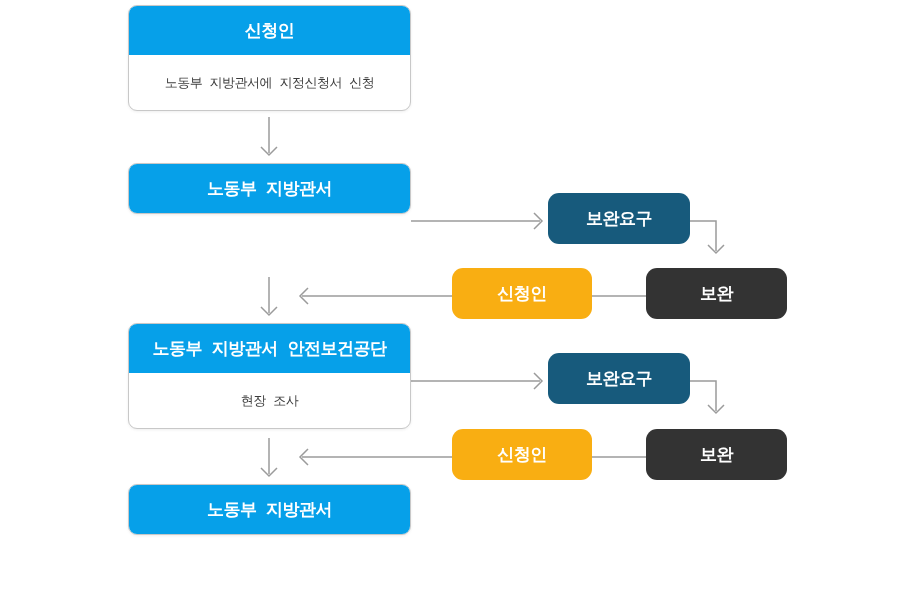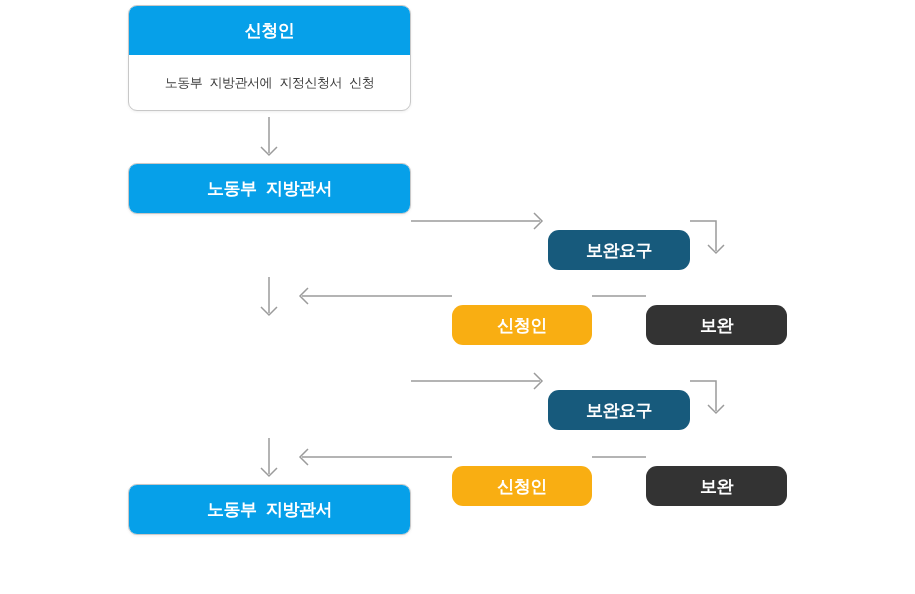--- a/index.html
+++ b/index.html
@@ -53,31 +53,30 @@
     height: 55px;
     display: flex;
     align-items: center;
     justify-content: center;
     font-size: 13px;
     color: var(--body-text, #3c3c3c);
     letter-spacing: -0.5px;
   }
   .side {
     position: absolute;
-    height: 40px;
+    height: 51px;
     border-radius: 11px;
     display: flex;
     align-items: center;
     justify-content: center;
     color: var(--label-text, #ffffff);
     font-size: 17px;
     font-weight: bold;
     letter-spacing: -0.5px;
     box-sizing: border-box;
-    margin-top: 37px;
   }
   .side.request    { background: var(--request-bg, #175a7c); }
   .side.applicant  { background: var(--applicant-bg, #f9ae12); }
   .side.supplement { background: var(--supplement-bg, #333333); }
 </style>
 </head>
 <body>
 
 <div class="canvas">
 
@@ -129,20 +128,24 @@
 
   <div class="step" style="top:5px;">
     <div class="step-header">신청인</div>
     <div class="step-body">노동부 지방관서에 지정신청서 신청</div>
   </div>
 
   <div class="step" style="top:163px;">
     <div class="step-header">노동부 지방관서</div>
   </div>
 
+  <div class="step" style="top:323px;">
+    <div class="step-header">노동부 지방관서 안전보건공단</div>
+    <div class="step-body">현장 조사</div>
+  </div>
 
   <div class="step" style="top:484px;">
     <div class="step-header">노동부 지방관서</div>
   </div>
 
   <div class="side request" style="left:548px; top:193px; width:142px;">보완요구</div>
   <div class="side applicant" style="left:452px; top:268px; width:140px;">신청인</div>
   <div class="side supplement" style="left:646px; top:268px; width:141px;">보완</div>
 
   <div class="side request" style="left:548px; top:353px; width:142px;">보완요구</div>

